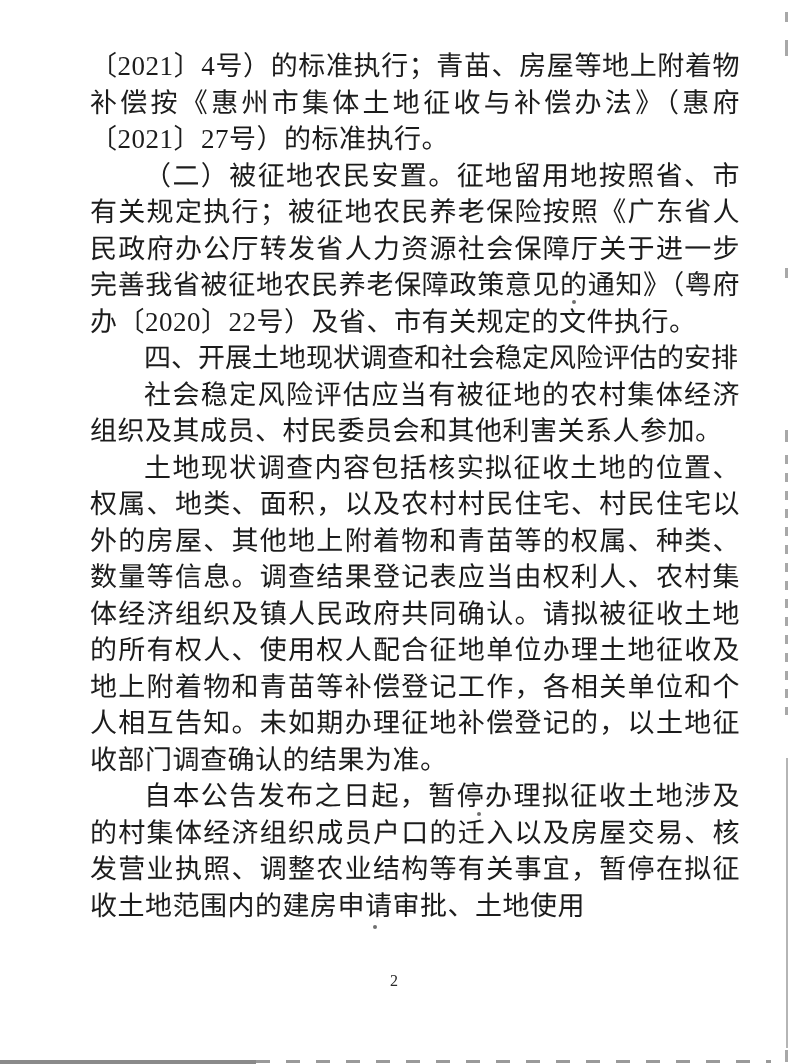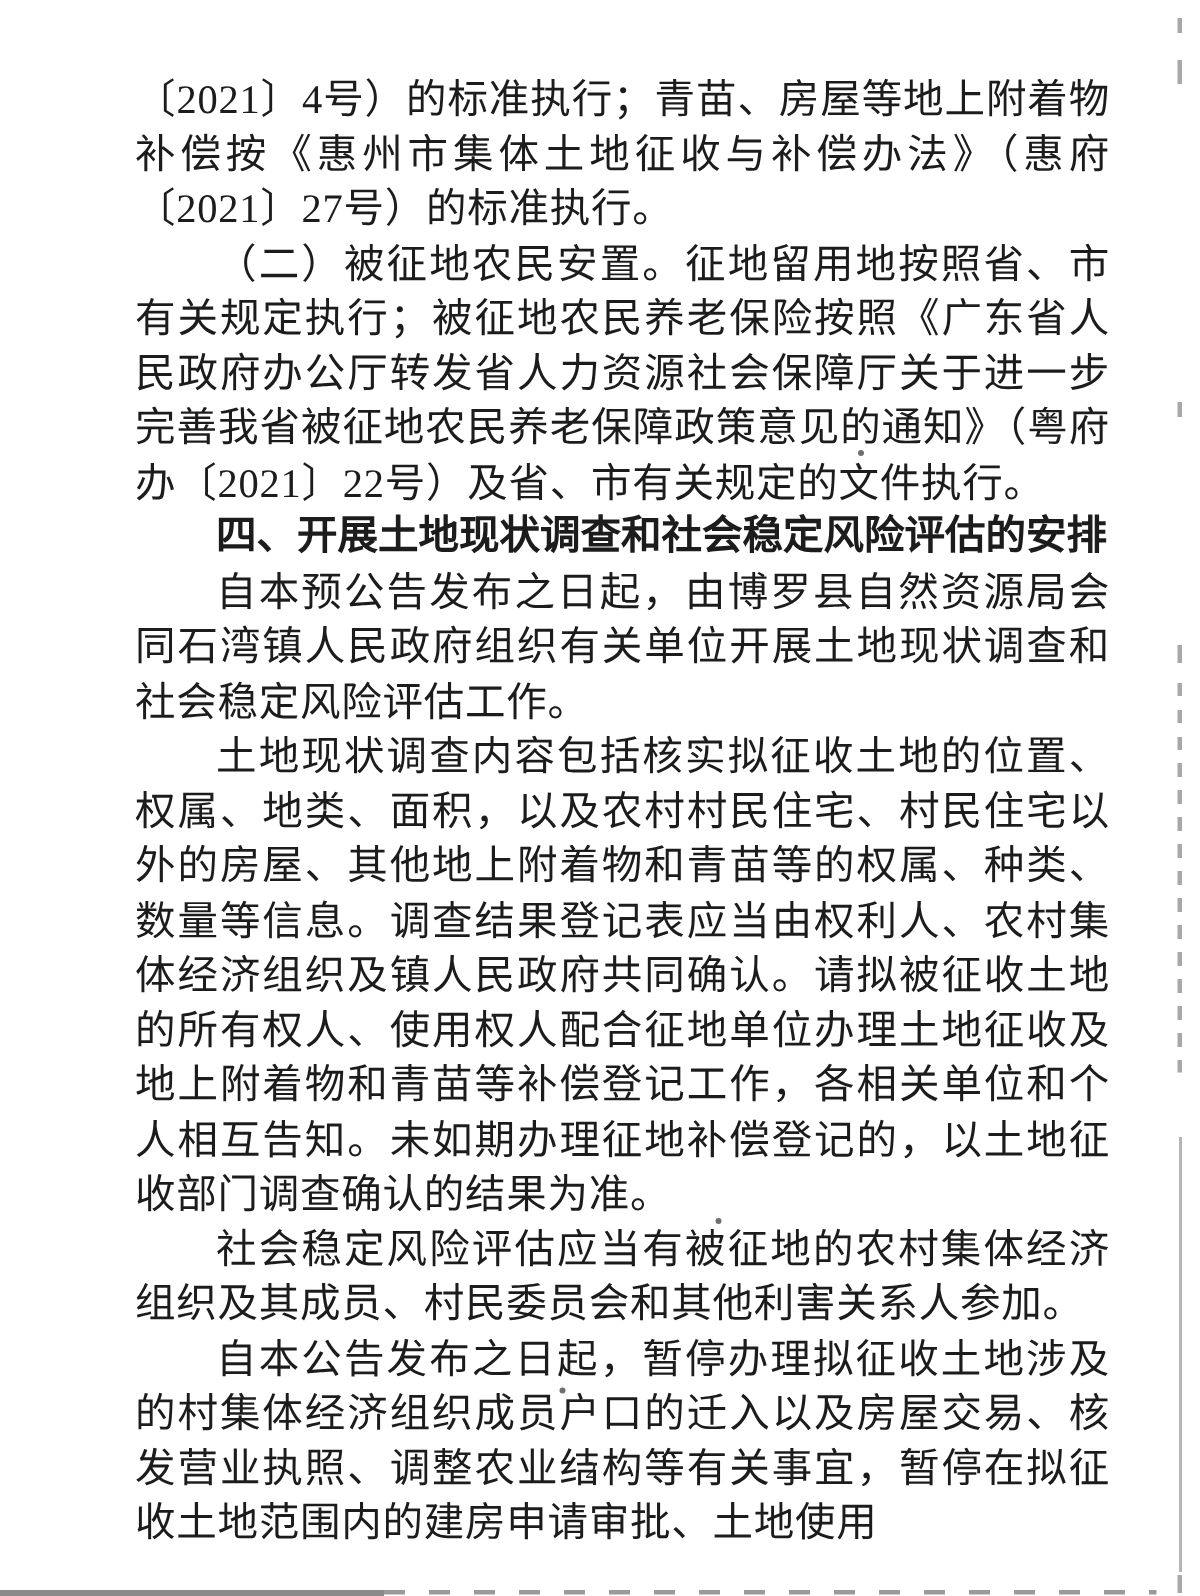--- a/index.html
+++ b/index.html
@@ -31,21 +31,21 @@
     margin: 0;
     text-indent: 2em;
   }
   .para.no-indent {
     text-indent: 0;
   }
   .heading {
     margin: 0;
     font-size: 27px;
     line-height: 36.5px;
-    font-weight: bold;
+    font-weight: normal;
     text-indent: 2em;
     font-family: "DejaVu Sans", "Liberation Sans", sans-serif;
     letter-spacing: 0;
   }
   .footer {
     position: absolute;
     top: 972px;
     left: 0;
     width: 100%;
     text-align: center;
@@ -103,25 +103,24 @@
     border-radius: 50%;
   }
 </style>
 </head>
 <body>
 
 <div class="page">
 
   <main class="text-block">
     <p class="para no-indent">〔2021〕4号）的标准执行；青苗、房屋等地上附着物补偿按《惠州市集体土地征收与补偿办法》（惠府〔2021〕27号）的标准执行。</p>
-    <p class="para">（二）被征地农民安置。征地留用地按照省、市有关规定执行；被征地农民养老保险按照《广东省人民政府办公厅转发省人力资源社会保障厅关于进一步完善我省被征地农民养老保障政策意见的通知》（粤府办〔2021〕22号）及省、市有关规定的文件执行。</p>
+    <p class="para">（二）被征地农民安置。征地留用地按照省、市有关规定执行；被征地农民养老保险按照《广东省人民政府办公厅转发省人力资源社会保障厅关于进一步完善我省被征地农民养老保障政策意见的通知》（粤府办〔2020〕22号）及省、市有关规定的文件执行。</p>
     <h2 class="heading">四、开展土地现状调查和社会稳定风险评估的安排</h2>
-    <p class="para">自本预公告发布之日起，由博罗县自然资源局会同石湾镇人民政府组织有关单位开展土地现状调查和社会稳定风险评估工作。</p>
+    <p class="para">社会稳定风险评估应当有被征地的农村集体经济组织及其成员、村民委员会和其他利害关系人参加。</p>
     <p class="para">土地现状调查内容包括核实拟征收土地的位置、权属、地类、面积，以及农村村民住宅、村民住宅以外的房屋、其他地上附着物和青苗等的权属、种类、数量等信息。调查结果登记表应当由权利人、农村集体经济组织及镇人民政府共同确认。请拟被征收土地的所有权人、使用权人配合征地单位办理土地征收及地上附着物和青苗等补偿登记工作，各相关单位和个人相互告知。未如期办理征地补偿登记的，以土地征收部门调查确认的结果为准。</p>
-    <p class="para">社会稳定风险评估应当有被征地的农村集体经济组织及其成员、村民委员会和其他利害关系人参加。</p>
     <p class="para">自本公告发布之日起，暂停办理拟征收土地涉及的村集体经济组织成员户口的迁入以及房屋交易、核发营业执照、调整农业结构等有关事宜，暂停在拟征收土地范围内的建房申请审批、土地使用</p>
   </main>
 
   <footer class="footer">
     <span>2</span>
   </footer>
 
   <div class="edge-dash" style="top:12px;height:10px;"></div>
   <div class="edge-dash" style="top:40px;height:16px;"></div>
   <div class="edge-dash" style="top:268px;height:10px;"></div>

